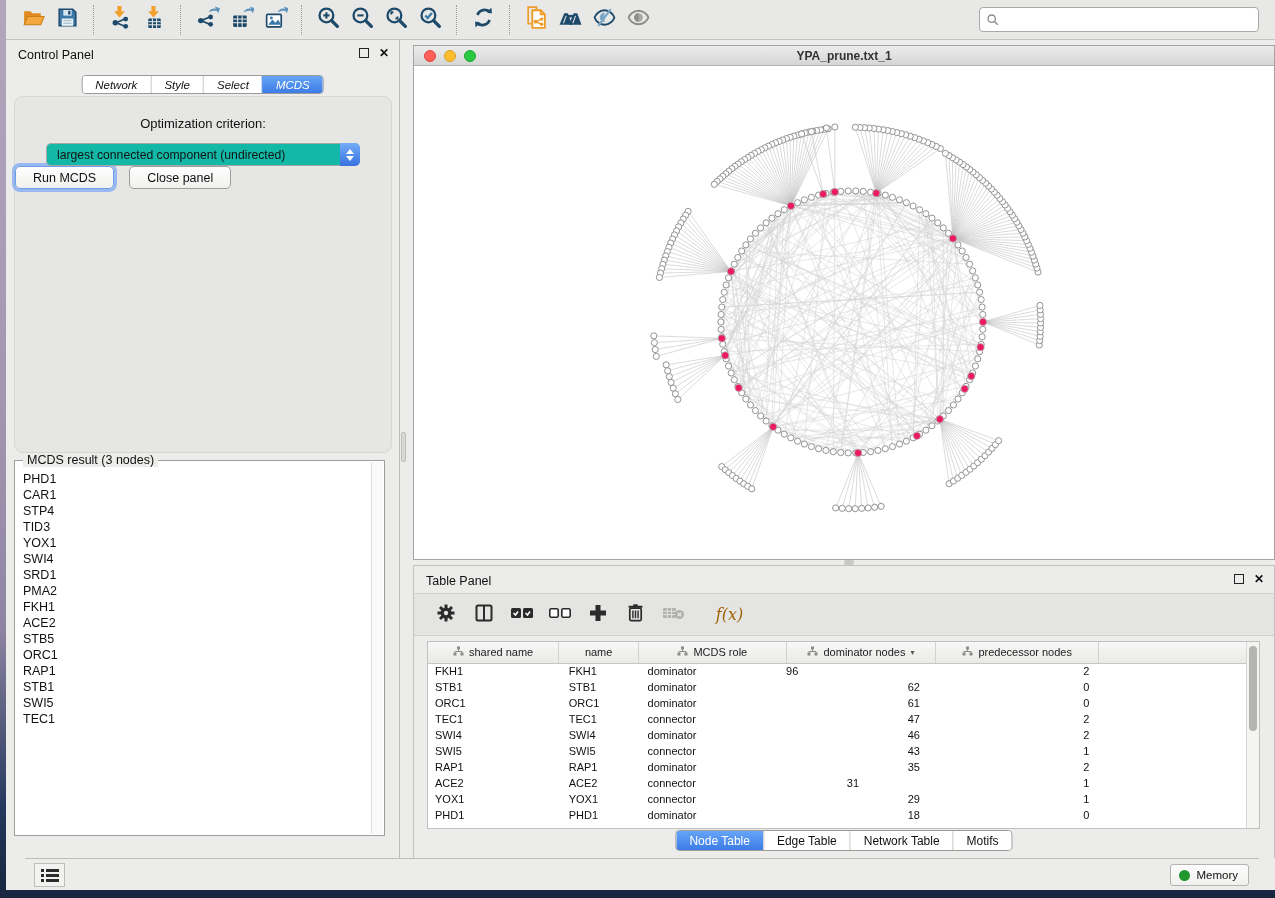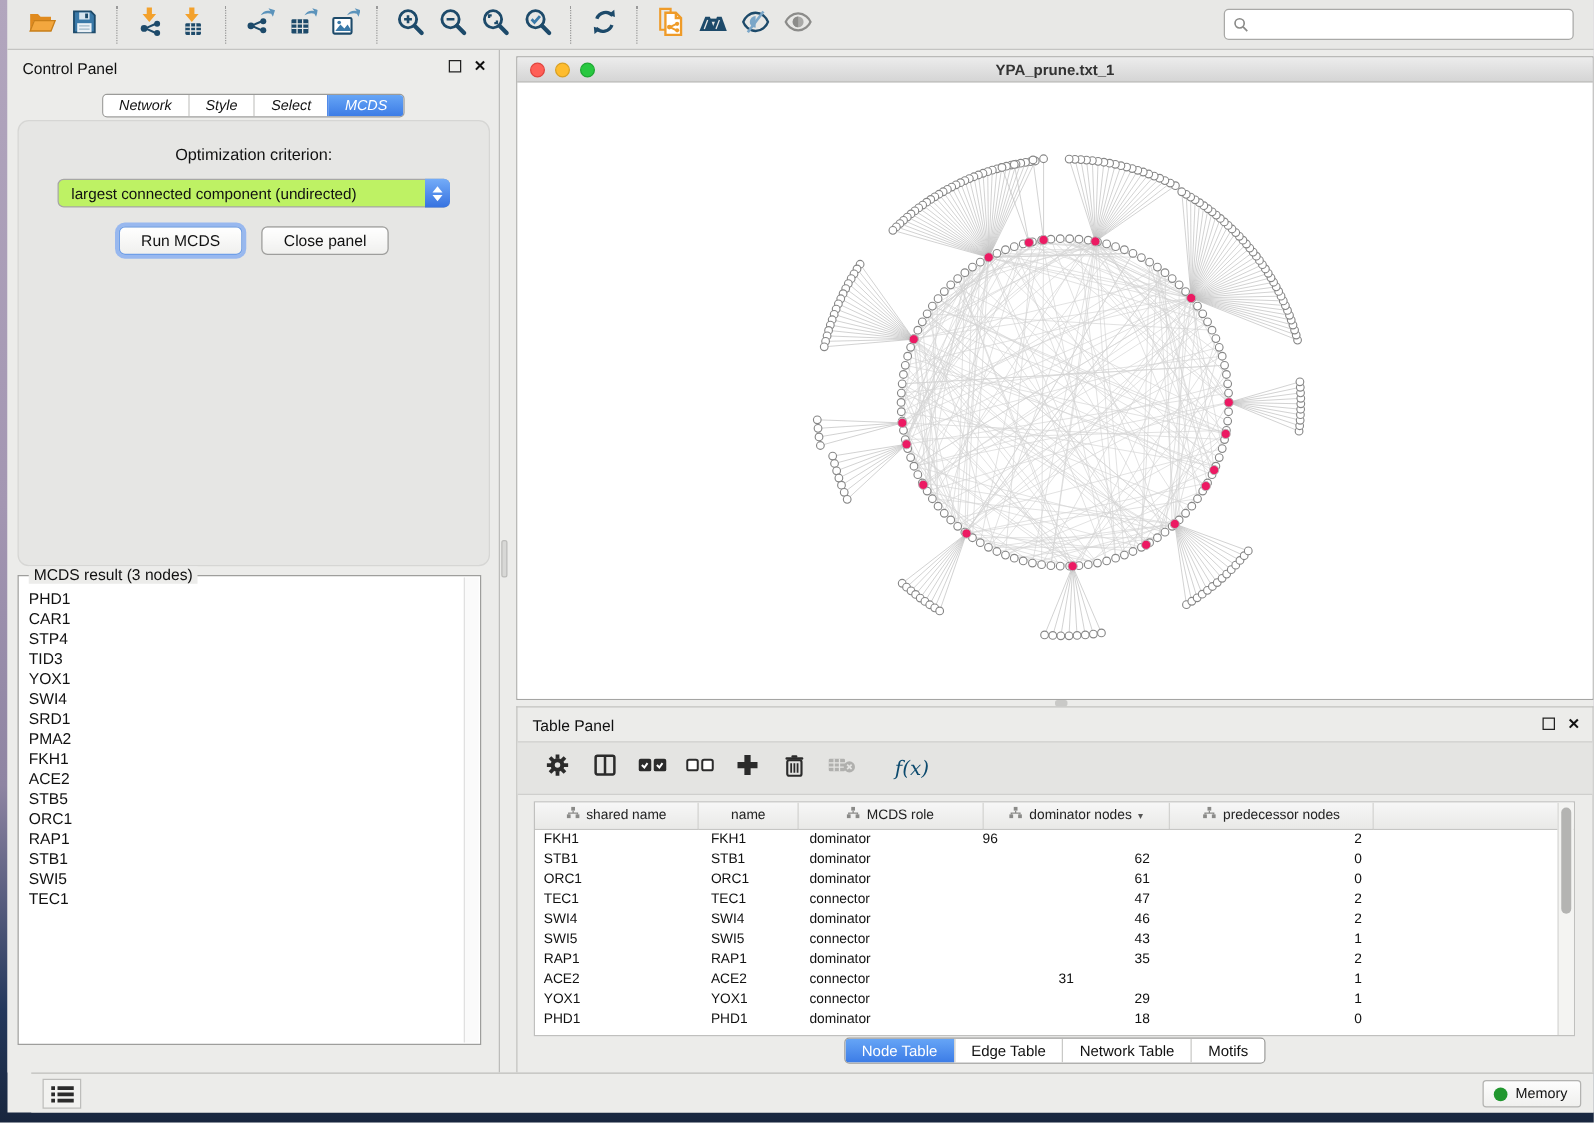--- a/index.html
+++ b/index.html
@@ -37,29 +37,29 @@
   .seg-tabs { position:absolute; left:50%; transform:translateX(-50%); top:35px; display:flex;
               border:1px solid #9b9b99; border-radius:4px; overflow:hidden; background:#fff; height:19px;font-style:italic; }
   .seg-tab { padding:2px 13px; font-size:11.5px; color:#111; background:#fff; border-left:1px solid #c9c9c7;
              display:flex; align-items:center; white-space:nowrap; }
   .seg-tab:first-child { border-left:none; }
   .seg-tab.active { background:linear-gradient(#66a5f6,#3c7ce6); color:#fff; border-left-color:#3c7ce6; }
 
   .cp-card { position:absolute; left:8px; top:56px; width:378px; height:357px; background:#e6e6e4;
              border:1px solid #d6d6d4; border-radius:9px; }
   .opt-label { margin-top:19px; text-align:center; font-size:13px; color:#111; }
-  .dropdown { margin:12px auto 0; width:314px; height:23px; background:#bef264; border:1px solid #a7a7a5;
+  .dropdown { margin:12px auto 0; width:314px; height:23px; background:#14b8a6; border:1px solid #a7a7a5;
               border-radius:5px; display:flex; align-items:center; position:relative; }
   .dropdown .dd-text { flex:1; font-size:12.2px; padding-left:10px; color:#111; white-space:nowrap; }
   .dd-stepper { width:20px; height:23px; margin-right:-1px; border-radius:0 5px 5px 0;
                 background:linear-gradient(#74acf8,#3672e0); display:flex; flex-direction:column;
                 align-items:center; justify-content:center; gap:2px; }
   .dd-stepper .up { width:0; height:0; border-left:4px solid transparent; border-right:4px solid transparent; border-bottom:5px solid #fff; }
   .dd-stepper .dn { width:0; height:0; border-left:4px solid transparent; border-right:4px solid transparent; border-top:5px solid #fff; }
-  .btn-row { margin-top:15px; display:flex; justify-content:center; gap:15px; }
+  .btn-row { display:flex; gap:15px; }
   .pbtn { height:23px; padding:0 17px; font-size:12.5px; color:#111; background:linear-gradient(#ffffff,#f0f0ee);
           border:1px solid #9e9e9c; border-radius:5px; display:flex; align-items:center; }
   .pbtn.focused { box-shadow:0 0 0 3px rgba(110,160,245,.65); border-color:#6f9fe8; }
 
   .result-box { position:absolute; left:8px; top:420px; width:371px; height:376px; border:1px solid #9e9e9c; background:#fff; }
   .result-legend { position:absolute; top:-8px; left:8px; background:#ececea; padding:0 4px; font-size:12.5px; color:#111; }
   .result-list { position:absolute; left:1px; right:14px; top:6px; bottom:1px; overflow:hidden;
                  font-size:12.5px; line-height:16px; padding:4px 0 0 7px; color:#111; }
   .result-scroll { position:absolute; right:1px; top:1px; bottom:1px; width:12px; background:#fafafa; border-left:1px solid #e0e0e0; }
 
@@ -80,40 +80,40 @@
   .net-canvas { display:block; width:100%; height:493px; background:#fff; }
 
   .hsplit { position:absolute; left:6px; right:0; top:520px; height:5px; }
   .hsplit-handle { position:absolute; left:50%; top:0; width:10px; height:5px; background:#c9c9c7; border-radius:2px; }
 
   
   .tpanel { position:absolute; left:6px; right:0; top:525px; bottom:0; background:#ececea; border:1px solid #c2c2c0; border-bottom:none; }
   .tp-toolbar { position:absolute; left:0; right:0; top:27px; height:43px; background:#e4e4e2;
                 border-top:1px solid #cfcfcd; border-bottom:1px solid #cfcfcd; display:flex; align-items:center; padding-left:17px; gap:9px; }
   .tp-btn { width:29px; height:30px; display:flex; align-items:center; justify-content:center; }
-  .fx { font-family:"DejaVu Serif", serif; font-style:italic; font-size:16px; color:#0c4a6e;margin-left:36px; }
+  .fx { font-family:"DejaVu Serif", serif; font-style:italic; font-size:16px; color:#a16207;margin-left:36px; }
 
   .tablewrap { position:absolute; left:13px; right:14px; top:75px; height:188px; background:#fff; border:1px solid #c0c0be; overflow:hidden; }
   table.grid { border-collapse:collapse; table-layout:fixed; }
   .grid th { height:21px; background:linear-gradient(#f7f7f7,#e9e9e7); border-right:1px solid #d2d2d0;
              border-bottom:1px solid #c6c6c4; font-size:11px; font-weight:400; color:#222; }
   .grid th .hcell { display:flex; align-items:center; justify-content:center; gap:5px; }
   .grid td { height:16px; font-size:11px; color:#111; white-space:nowrap; overflow:hidden; }
   .sortmark { font-size:8px; color:#555; }
   .tscroll { position:absolute; right:0; top:0; bottom:0; width:13px; background:#f4f4f2; border-left:1px solid #d8d8d6; }
   .tthumb { position:absolute; left:2px; right:2px; top:4px; height:85px; background:#b4b4b2; border-radius:5px; }
 
   .tp-tabs { position:absolute; left:50%; transform:translateX(-50%); bottom:7px; display:flex;
              border:1px solid #9b9b99; border-radius:4px; overflow:hidden; background:#fff; height:21px; }
   .tp-tab { padding:3px 13px; font-size:12px; color:#111; background:#fff; border-left:1px solid #c9c9c7; white-space:nowrap; }
   .tp-tab:first-child { border-left:none; }
   .tp-tab.active { background:linear-gradient(#66a5f6,#3c7ce6); color:#fff; }
 
   
-  .statusbar { position:absolute; left:0; right:0; bottom:0; height:32px; background:#ececea; border-top:1px solid #bdbdbb;margin-left:19px; }
+  .statusbar { position:absolute; left:0; right:16px; bottom:0; height:32px; background:#ececea; border-top:1px solid #bdbdbb;margin-left:19px; }
   .sb-list { position:absolute; left:9px; top:4px; width:31px; height:24px; background:#f2f2f0;
              border:1px solid #bdbdbb; display:flex; align-items:center; justify-content:center; }
   .memory-btn { position:absolute; right:10px; top:5px; height:22px; padding:0 10px 0 8px; background:linear-gradient(#fdfdfd,#f0f0ee);
                 border:1px solid #b3b3b1; border-radius:3px; display:flex; align-items:center; gap:6px; font-size:11.5px; color:#111; }
   .memdot { width:11px; height:11px; border-radius:50%; }
 </style>
 </head>
 <body>
 
 <div class="app">

